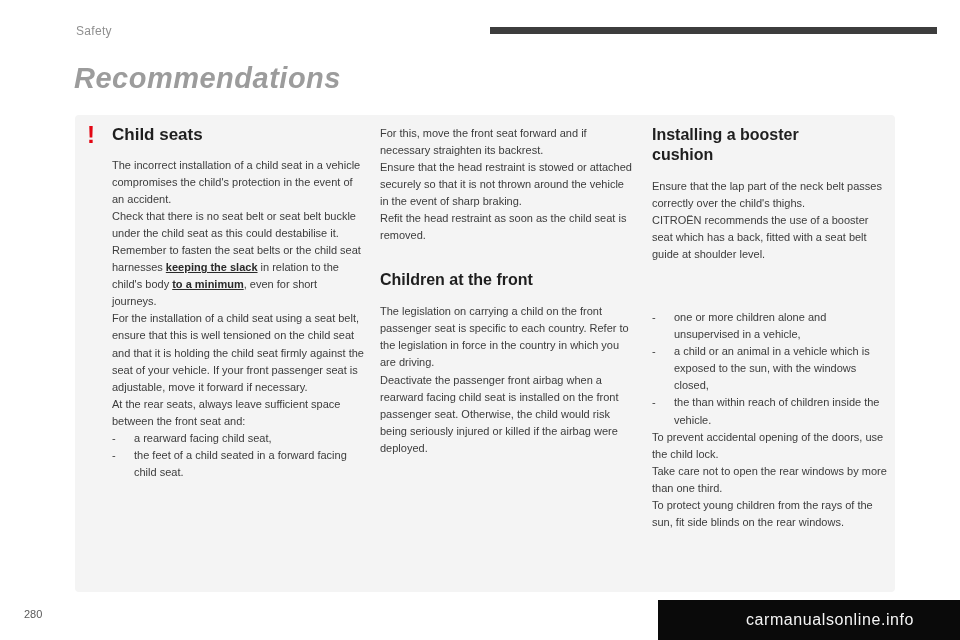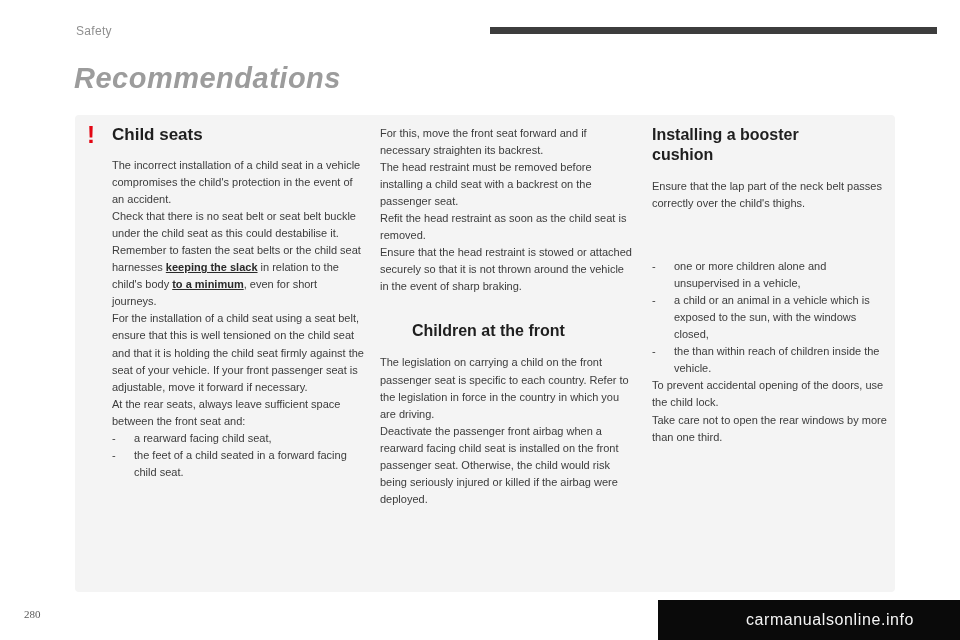--- a/index.html
+++ b/index.html
@@ -40,34 +40,34 @@
   .col-2 { left:305px; width:252px; }
   .col-3 { left:577px; width:240px; }
   .h1 {
     font-size:17px; font-weight:700; color:#1f1f1f;
     margin-bottom:12px;
   }
   .h2 {
     font-size:16px; font-weight:700; color:#1f1f1f;
     line-height:1.25;
   }
-  .col-2 .h2 { margin-top:26px; margin-bottom:13px;margin-left:32px; }
+  .col-2 .h2 { margin-top:26px; margin-bottom:13px; }
   .col-3 .h2 { margin-bottom:13px; width:200px; }
   .p {
     font-size:11px; line-height:1.55; color:#3c3c3c;
   }
   .p strong { font-weight:700; color:#2a2a2a;text-decoration:underline; }
   .li { display:flex; font-size:11px; line-height:1.55; color:#3c3c3c; }
   .li .dash { width:10px; flex:0 0 10px; }
   .li .gap  { width:12px; flex:0 0 12px; }
   .li .li-text { flex:1; }
   .spacer-lg { height:46px; }
   .page-number {
     position:absolute; left:24px; top:608px;
-    font-size:11px; color:#5a5a5a;font-family:Liberation Serif, serif;
+    font-size:11px; color:#5a5a5a;
   }
   .watermark-banner {
     position:absolute; left:658px; top:600px;
     width:344px; height:40px; background:#0a0a0a;
     display:flex; align-items:center; justify-content:center;
   }
   .watermark-banner span {
     color:#f5f5f5; font-size:16px; letter-spacing:0.6px;
   }
 </style>
@@ -99,49 +99,50 @@
       </div>
       <div class="li">
         <span class="dash">-</span>
         <span class="gap"></span>
         <span class="li-text">the feet of a child seated in a forward facing child seat.</span>
       </div>
     </div>
 
     <div class="col col-2">
       <p class="p">For this, move the front seat forward and if necessary straighten its backrest.</p>
-      <p class="p">The head restraint must be removed before installing a child seat with a backrest on the passenger seat.</p>
+      <p class="p">Ensure that the head restraint is stowed or attached securely so that it is not thrown around the vehicle in the event of sharp braking.</p>
       <p class="p">Refit the head restraint as soon as the child seat is removed.</p>
-      <p class="p">Ensure that the head restraint is stowed or attached securely so that it is not thrown around the vehicle in the event of sharp braking.</p>
       <div class="h2">Children at the front</div>
       <p class="p">The legislation on carrying a child on the front passenger seat is specific to each country. Refer to the legislation in force in the country in which you are driving.</p>
       <p class="p">Deactivate the passenger front airbag when a rearward facing child seat is installed on the front passenger seat. Otherwise, the child would risk being seriously injured or killed if the airbag were deployed.</p>
     </div>
 
     <div class="col col-3">
       <div class="h2">Installing a booster cushion</div>
       <p class="p">Ensure that the lap part of the neck belt passes correctly over the child's thighs.</p>
+      <p class="p">CITROËN recommends the use of a booster seat which has a back, fitted with a seat belt guide at shoulder level.</p>
       <div class="spacer-lg"></div>
       <div class="li">
         <span class="dash">-</span>
         <span class="gap"></span>
         <span class="li-text">one or more children alone and unsupervised in a vehicle,</span>
       </div>
       <div class="li">
         <span class="dash">-</span>
         <span class="gap"></span>
         <span class="li-text">a child or an animal in a vehicle which is exposed to the sun, with the windows closed,</span>
       </div>
       <div class="li">
         <span class="dash">-</span>
         <span class="gap"></span>
         <span class="li-text">the than within reach of children inside the vehicle.</span>
       </div>
       <p class="p">To prevent accidental opening of the doors, use the child lock.</p>
       <p class="p">Take care not to open the rear windows by more than one third.</p>
+      <p class="p">To protect young children from the rays of the sun, fit side blinds on the rear windows.</p>
     </div>
 
   </div>
 
   <div class="page-number">280</div>
 
   <div class="watermark-banner">
     <span>carmanualsonline.info</span>
   </div>
 

